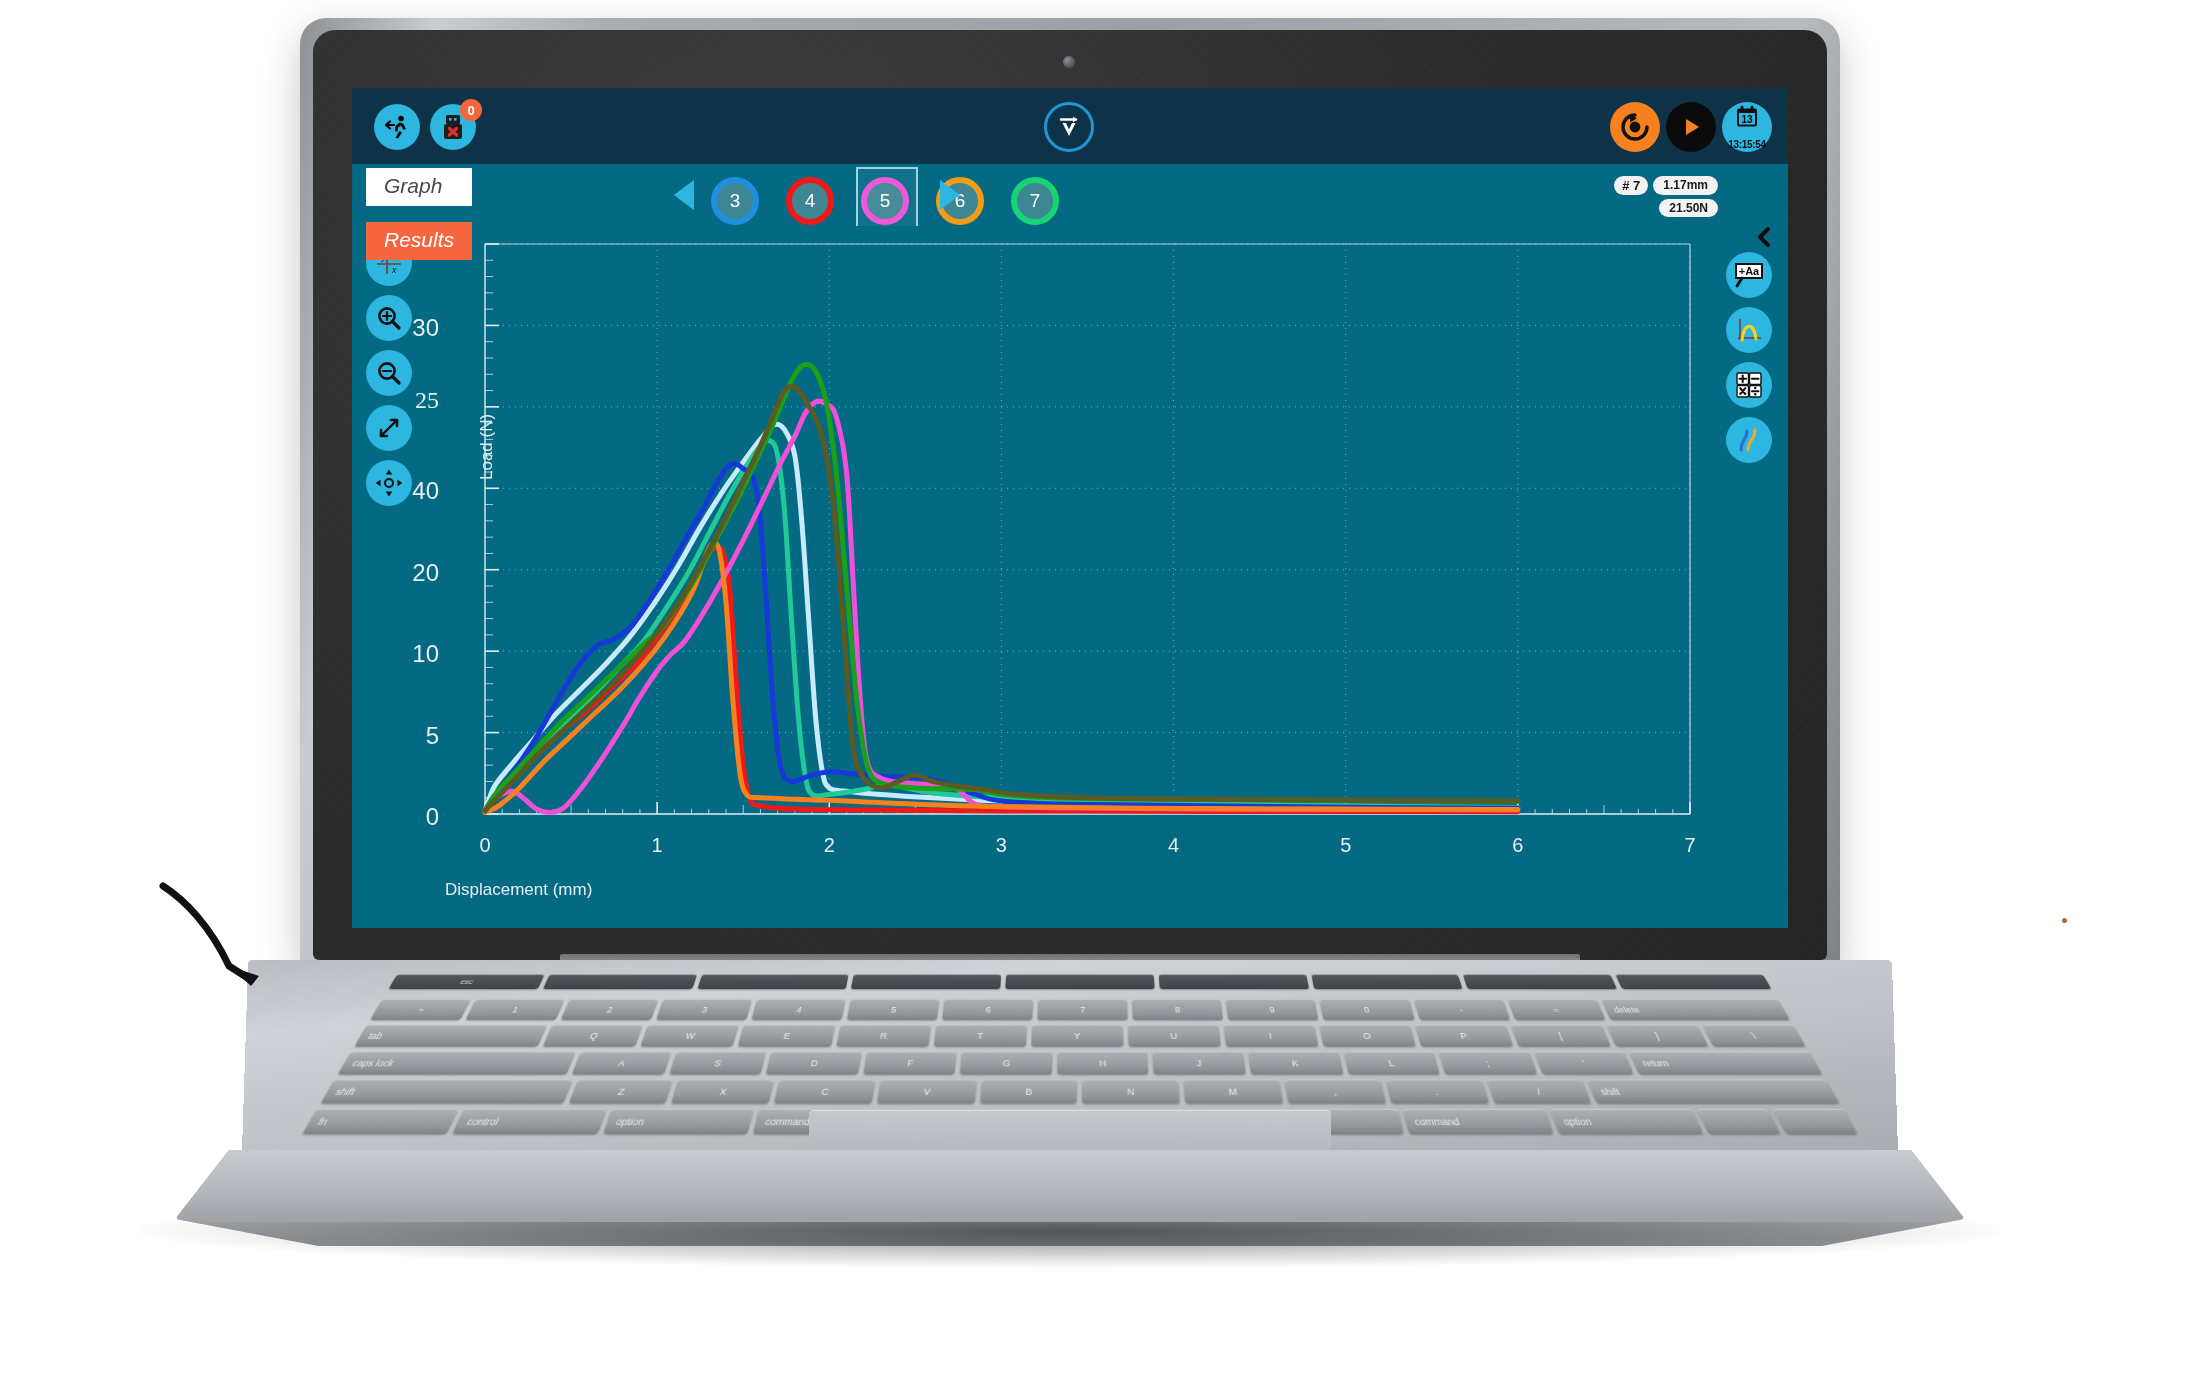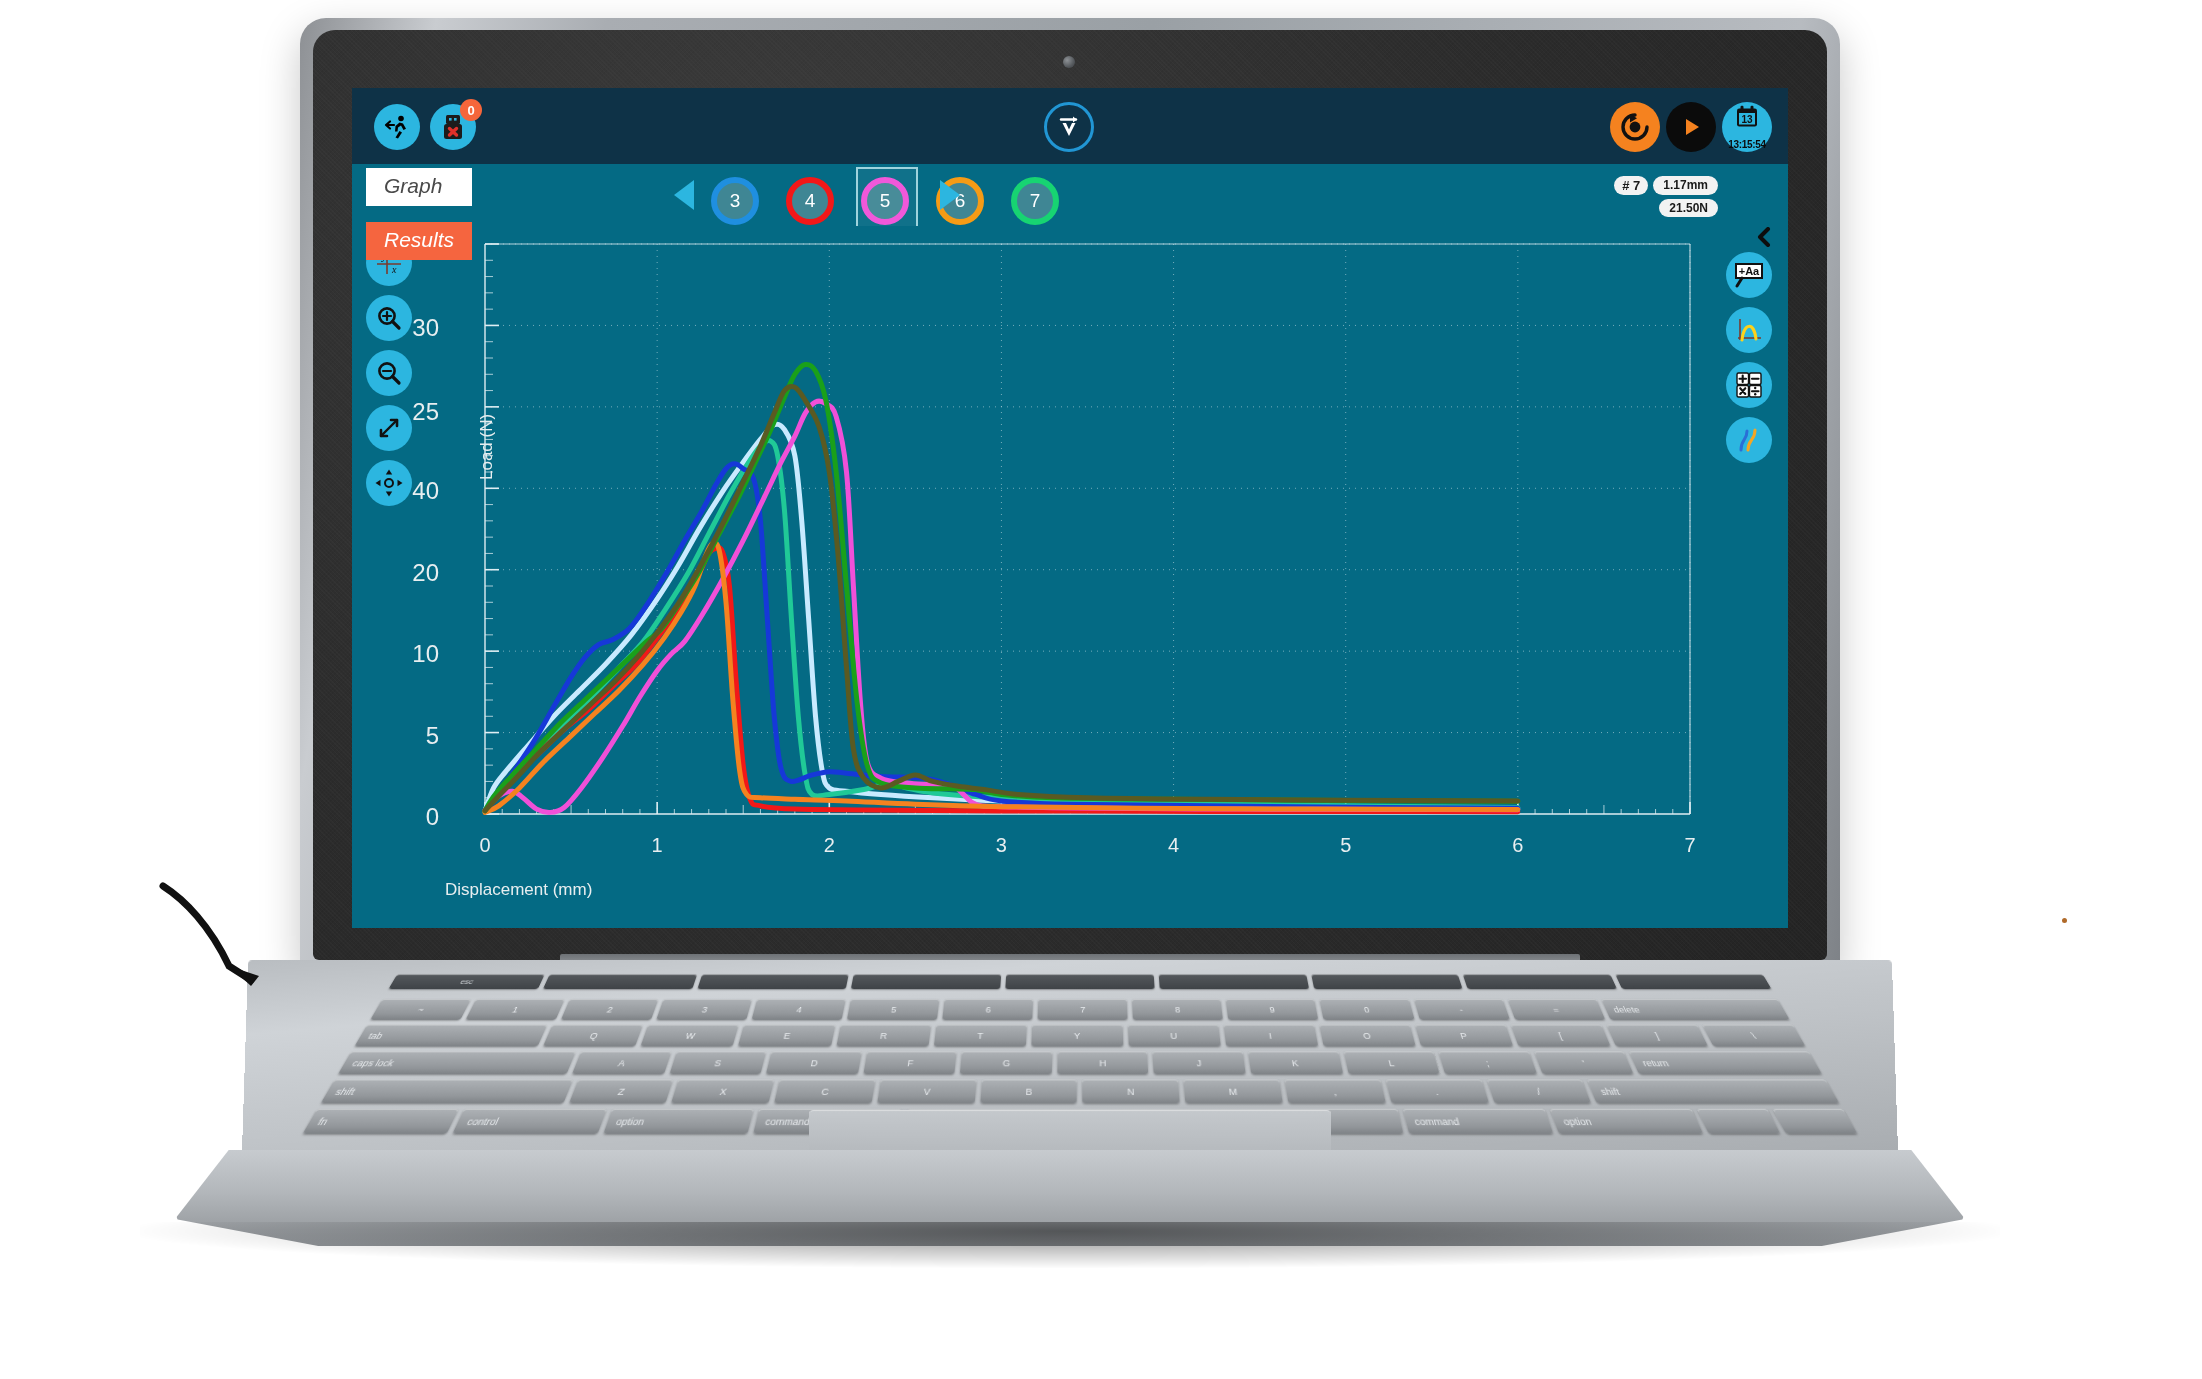--- a/index.html
+++ b/index.html
@@ -569,21 +569,21 @@
             <path d="M 40 578.3714285714286 C 42.2952380952381 577.2857142857143, 48.03333333333333 575.9285714285714, 53.77142857142857 571.8571428571429 C 59.50952380952381 567.7857142857143, 66.96904761904761 561.2714285714286, 74.42857142857143 553.9428571428572 C 81.88809523809525 546.6142857142858, 89.92142857142858 536.5714285714286, 98.52857142857144 527.8857142857142 C 107.1357142857143 519.1999999999999, 117.46428571428571 509.97142857142853, 126.07142857142857 501.8285714285714 C 134.67857142857142 493.6857142857143, 142.13809523809525 486.62857142857143, 150.17142857142858 479.0285714285714 C 158.2047619047619 471.4285714285714, 166.23809523809524 464.3714285714285, 174.27142857142857 456.2285714285714 C 182.3047619047619 448.0857142857143, 190.91190476190476 438.8571428571429, 198.37142857142857 430.1714285714286 C 205.83095238095237 421.48571428571427, 212.71666666666667 412.8, 219.02857142857144 404.1142857142857 C 225.3404761904762 395.4285714285714, 231.07857142857142 386.74285714285713, 236.24285714285713 378.0571428571428 C 241.40714285714284 369.3714285714285, 245.99761904761905 361.2285714285714, 250.01428571428573 352 C 254.0309523809524 342.7714285714286, 257.47380952380956 329.74285714285713, 260.34285714285716 322.68571428571425 C 263.21190476190475 315.6285714285714, 264.93333333333334 310.74285714285713, 267.22857142857146 309.65714285714284 C 269.5238095238096 308.57142857142856, 271.81904761904764 306.4, 274.11428571428576 316.1714285714286 C 276.4095238095239 325.9428571428572, 278.70476190476194 343.3142857142857, 281 368.2857142857143 C 283.29523809523806 393.25714285714287, 285.5904761904761 437.7714285714286, 287.88571428571424 466 C 290.18095238095236 494.2285714285714, 292.4761904761905 521.9142857142857, 294.7714285714286 537.6571428571428 C 297.0666666666667 553.4, 298.2142857142857 556.1142857142856, 301.65714285714284 560.4571428571428 C 305.09999999999997 564.8, 307.3952380952381 562.9, 315.42857142857144 563.7142857142857 C 323.4619047619048 564.5285714285714, 335.5119047619048 564.8, 349.8571428571429 565.3428571428572 C 364.20238095238096 565.8857142857144, 381.4166666666667 566.1571428571428, 401.5 566.9714285714285 C 421.5833333333333 567.7857142857142, 444.53571428571433 569.2785714285714, 470.3571428571429 570.2285714285714 C 496.17857142857144 571.1785714285714, 519.1309523809524 571.9928571428571, 556.4285714285714 572.6714285714286 C 593.7261904761905 573.35, 642.5 573.8928571428571, 694.1428571428571 574.3 C 745.7857142857142 574.7071428571428, 803.1666666666667 574.9242857142857, 866.2857142857143 575.1142857142858 C 929.4047619047619 575.3042857142858, 1038.4285714285716 575.3857142857144, 1072.857142857143 575.44" stroke="#f5821f" stroke-width="5" fill="none" stroke-linecap="round" stroke-linejoin="round"></path>
             <path d="M 40 576.7428571428571 C 41.721428571428575 574.0285714285715, 45.73809523809524 566.4285714285713, 50.32857142857143 560.4571428571428 C 54.91904761904762 554.4857142857143, 60.65714285714286 548.5142857142857, 67.54285714285714 540.9142857142857 C 74.42857142857143 533.3142857142857, 83.60952380952381 523.5428571428572, 91.64285714285714 514.8571428571429 C 99.67619047619047 506.1714285714286, 107.70952380952382 496.9428571428572, 115.74285714285715 488.8 C 123.77619047619048 480.65714285714284, 131.80952380952382 473.6, 139.84285714285716 466 C 147.8761904761905 458.4, 156.48333333333332 450.25714285714287, 163.94285714285712 443.2 C 171.40238095238092 436.1428571428571, 178.28809523809522 429.6285714285714, 184.6 423.65714285714284 C 190.91190476190476 417.6857142857143, 196.65 411.9857142857143, 201.81428571428572 407.3714285714286 C 206.97857142857143 402.7571428571429, 210.42142857142858 401.9428571428571, 215.5857142857143 395.97142857142853 C 220.75 389.99999999999994, 226.48809523809524 381.04285714285714, 232.8 371.54285714285714 C 239.11190476190478 362.04285714285714, 246.57142857142853 350.91428571428565, 253.45714285714283 338.97142857142853 C 260.3428571428571 327.0285714285714, 267.22857142857146 312.9142857142857, 274.11428571428576 299.8857142857143 C 281.00000000000006 286.8571428571429, 288.45952380952383 273.2857142857142, 294.7714285714286 260.79999999999995 C 301.08333333333337 248.31428571428566, 306.8214285714286 235.8285714285714, 311.9857142857143 224.97142857142853 C 317.15000000000003 214.11428571428567, 321.1666666666667 205.9714285714285, 325.75714285714287 195.6571428571428 C 330.34761904761905 185.34285714285707, 335.5119047619048 172.31428571428572, 339.52857142857147 163.0857142857143 C 343.5452380952381 153.85714285714286, 346.41428571428577 145.71428571428572, 349.8571428571429 140.28571428571428 C 353.3 134.85714285714283, 356.7428571428572 131.05714285714282, 360.1857142857143 130.51428571428568 C 363.62857142857143 129.97142857142853, 367.0714285714286 131.05714285714282, 370.51428571428573 137.0285714285714 C 373.95714285714286 143, 377.40000000000003 149.51428571428573, 380.84285714285716 166.34285714285716 C 384.2857142857143 183.17142857142858, 387.72857142857146 207.05714285714285, 391.1714285714286 238 C 394.6142857142857 268.9428571428571, 398.0571428571428 314, 401.5 352 C 404.9428571428572 390, 408.38571428571436 436.14285714285717, 411.8285714285715 466 C 415.2714285714286 495.85714285714283, 418.14047619047625 517.3, 422.1571428571429 531.1428571428571 C 426.17380952380955 544.9857142857143, 427.89523809523814 545.2571428571428, 435.92857142857144 549.0571428571428 C 443.96190476190475 552.8571428571429, 458.8809523809524 552.9928571428571, 470.3571428571429 553.9428571428572 C 481.83333333333337 554.8928571428572, 494.74404761904765 554.4857142857143, 504.78571428571433 554.7571428571429 C 514.827380952381 555.0285714285715, 522 554.6214285714286, 530.6071428571429 555.5714285714286 C 539.2142857142858 556.5214285714285, 543.5178571428571 559.0999999999999, 556.4285714285714 560.4571428571428 C 569.3392857142858 561.8142857142857, 579.3809523809524 562.9, 608.0714285714286 563.7142857142857 C 636.7619047619047 564.5285714285714, 685.5357142857142 564.9357142857143, 728.5714285714286 565.3428571428572 C 771.6071428571429 565.75, 823.25 565.8857142857142, 866.2857142857143 566.1571428571428 C 909.3214285714287 566.4285714285714, 952.3571428571428 566.7814285714285, 986.7857142857142 566.9714285714285 C 1021.2142857142857 567.1614285714286, 1058.5119047619048 567.2428571428571, 1072.857142857143 567.2971428571428" stroke="#1aa01a" stroke-width="5" fill="none" stroke-linecap="round" stroke-linejoin="round"></path>
             <path d="M 40 576.7428571428571 C 42.00833333333333 574.5714285714286, 46.885714285714286 569.1428571428571, 52.05 563.7142857142857 C 57.21428571428571 558.2857142857142, 63.81309523809523 551.7714285714286, 70.98571428571428 544.1714285714286 C 78.15833333333333 536.5714285714286, 86.47857142857143 526.8000000000001, 95.08571428571429 518.1142857142858 C 103.69285714285715 509.42857142857144, 114.02142857142859 500.2, 122.62857142857143 492.0571428571428 C 131.2357142857143 483.91428571428565, 138.69523809523807 476.8571428571429, 146.7285714285714 469.25714285714287 C 154.76190476190473 461.65714285714284, 162.7952380952381 454.6, 170.82857142857142 446.45714285714286 C 178.86190476190475 438.3142857142857, 187.46904761904764 429.0857142857143, 194.92857142857144 420.4 C 202.38809523809525 411.71428571428567, 208.70000000000002 403.57142857142856, 215.5857142857143 394.34285714285716 C 222.47142857142856 385.11428571428576, 229.35714285714286 375.88571428571436, 236.24285714285713 365.02857142857147 C 243.1285714285714 354.1714285714286, 250.0142857142857 341.6857142857143, 256.9 329.2 C 263.7857142857143 316.71428571428567, 270.6714285714285 303.68571428571425, 277.5571428571428 290.1142857142857 C 284.4428571428571 276.54285714285714, 291.90238095238095 260.8, 298.2142857142857 247.7714285714286 C 304.5261904761905 234.74285714285716, 310.26428571428573 223.34285714285713, 315.42857142857144 211.94285714285712 C 320.59285714285716 200.54285714285712, 325.18333333333334 188.6, 329.2 179.37142857142857 C 333.21666666666664 170.14285714285714, 336.0857142857143 160.91428571428568, 339.52857142857147 156.57142857142856 C 342.97142857142865 152.22857142857143, 346.41428571428577 151.6857142857143, 349.8571428571429 153.31428571428575 C 353.3 154.94285714285718, 356.16904761904766 159.82857142857145, 360.1857142857143 166.34285714285716 C 364.20238095238096 172.85714285714286, 369.9404761904762 180.45714285714283, 373.95714285714286 192.39999999999998 C 377.9738095238095 204.34285714285713, 381.1297619047619 216.82857142857142, 384.2857142857143 238 C 387.44166666666666 259.1714285714286, 390.0238095238095 286.8571428571429, 392.8928571428571 319.42857142857144 C 395.7619047619047 352, 398.91785714285714 400.8571428571429, 401.5 433.42857142857144 C 404.08214285714286 466, 405.51666666666665 496.40000000000003, 408.3857142857143 514.8571428571429 C 411.25476190476195 533.3142857142857, 414.1238095238096 537.6571428571428, 418.7142857142858 544.1714285714286 C 423.30476190476196 550.6857142857143, 430.1904761904762 553.4000000000001, 435.92857142857144 553.9428571428572 C 441.6666666666667 554.4857142857143, 447.4047619047619 549.6, 453.14285714285717 547.4285714285714 C 458.8809523809524 545.2571428571429, 464.61904761904765 540.9142857142857, 470.3571428571429 540.9142857142857 C 476.09523809523813 540.9142857142857, 480.3988095238096 545.5285714285715, 487.5714285714286 547.4285714285714 C 494.74404761904765 549.3285714285714, 504.7857142857143 550.9571428571428, 513.3928571428571 552.3142857142857 C 522 553.6714285714286, 529.172619047619 554.2142857142857, 539.2142857142857 555.5714285714286 C 549.2559523809523 556.9285714285714, 556.4285714285716 559.0999999999999, 573.6428571428572 560.4571428571428 C 590.8571428571429 561.8142857142857, 610.9404761904761 562.9, 642.5 563.7142857142857 C 674.0595238095239 564.5285714285714, 719.9642857142857 564.9357142857143, 763 565.3428571428572 C 806.0357142857143 565.75, 849.0714285714287 565.8857142857142, 900.7142857142858 566.1571428571428 C 952.3571428571429 566.4285714285714, 1044.1666666666667 566.8357142857143, 1072.857142857143 566.9714285714285" stroke="#5a5a22" stroke-width="5" fill="none" stroke-linecap="round" stroke-linejoin="round"></path>
           </svg>
         <div id="ytick-container">
             <div class="ytick" style="top: 580px;">0</div>
             <div class="ytick" style="top: 498.571px;">5</div>
             <div class="ytick" style="top: 417.143px;">10</div>
             <div class="ytick" style="top: 335.714px;">20</div>
             <div class="ytick" style="top: 254.286px;">40</div>
-            <div class="ytick" style="top: 175px;">25</div>
+            <div class="ytick" style="top: 164px; font-family: Liberation Serif, serif;">25</div>
             <div class="ytick" style="top: 91.4286px;">30</div>
             <div class="ytick" style="top: 10px;">35</div>
           </div>
         <div id="xtick-container">
             <div class="xtick" style="left: 40px;">0</div>
             <div class="xtick" style="left: 212.143px;">1</div>
             <div class="xtick" style="left: 384.286px;">2</div>
             <div class="xtick" style="left: 556.429px;">3</div>
             <div class="xtick" style="left: 728.571px;">4</div>
             <div class="xtick" style="left: 900.714px;">5</div>

